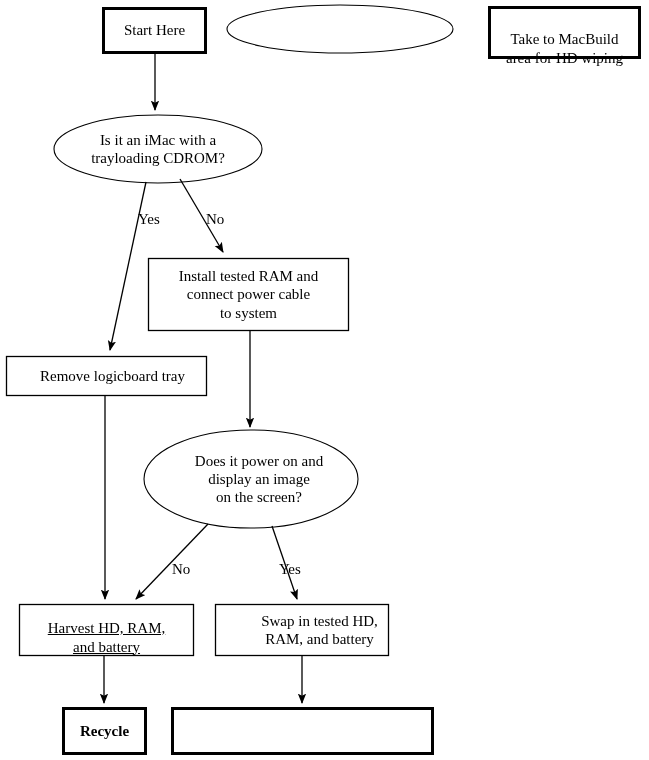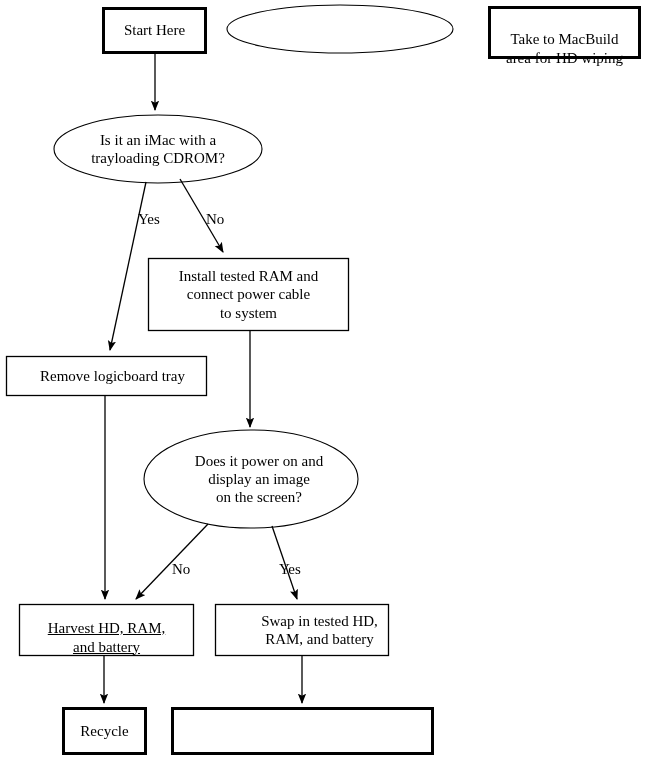--- a/index.html
+++ b/index.html
@@ -114,21 +114,21 @@
   <div class="node-label" style="left:152px; top:430px; width:214px; height:98px;">Does it power on and
 display an image
 on the screen?</div>
 
   <div class="node-label" style="left:19px; top:604px; width:175px; height:67px;text-decoration:underline;">Harvest HD, RAM,
 and battery</div>
 
   <div class="node-label" style="left:215px; top:604px; width:209px; height:52px;">Swap in tested HD,
 RAM, and battery</div>
 
-  <div class="node-label" style="left:63px; top:708px; width:83px; height:46px;">Recycle</div>
+  <div class="node-label" style="left:63px; top:708px; width:83px; height:46px;font-weight:bold;">Recycle</div>
 
 
   <div class="edge-label" style="left:138px; top:212px;">Yes</div>
 
   <div class="edge-label" style="left:206px; top:212px;">No</div>
 
   <div class="edge-label" style="left:172px; top:562px;">No</div>
 
   <div class="edge-label" style="left:279px; top:562px;">Yes</div>
 

